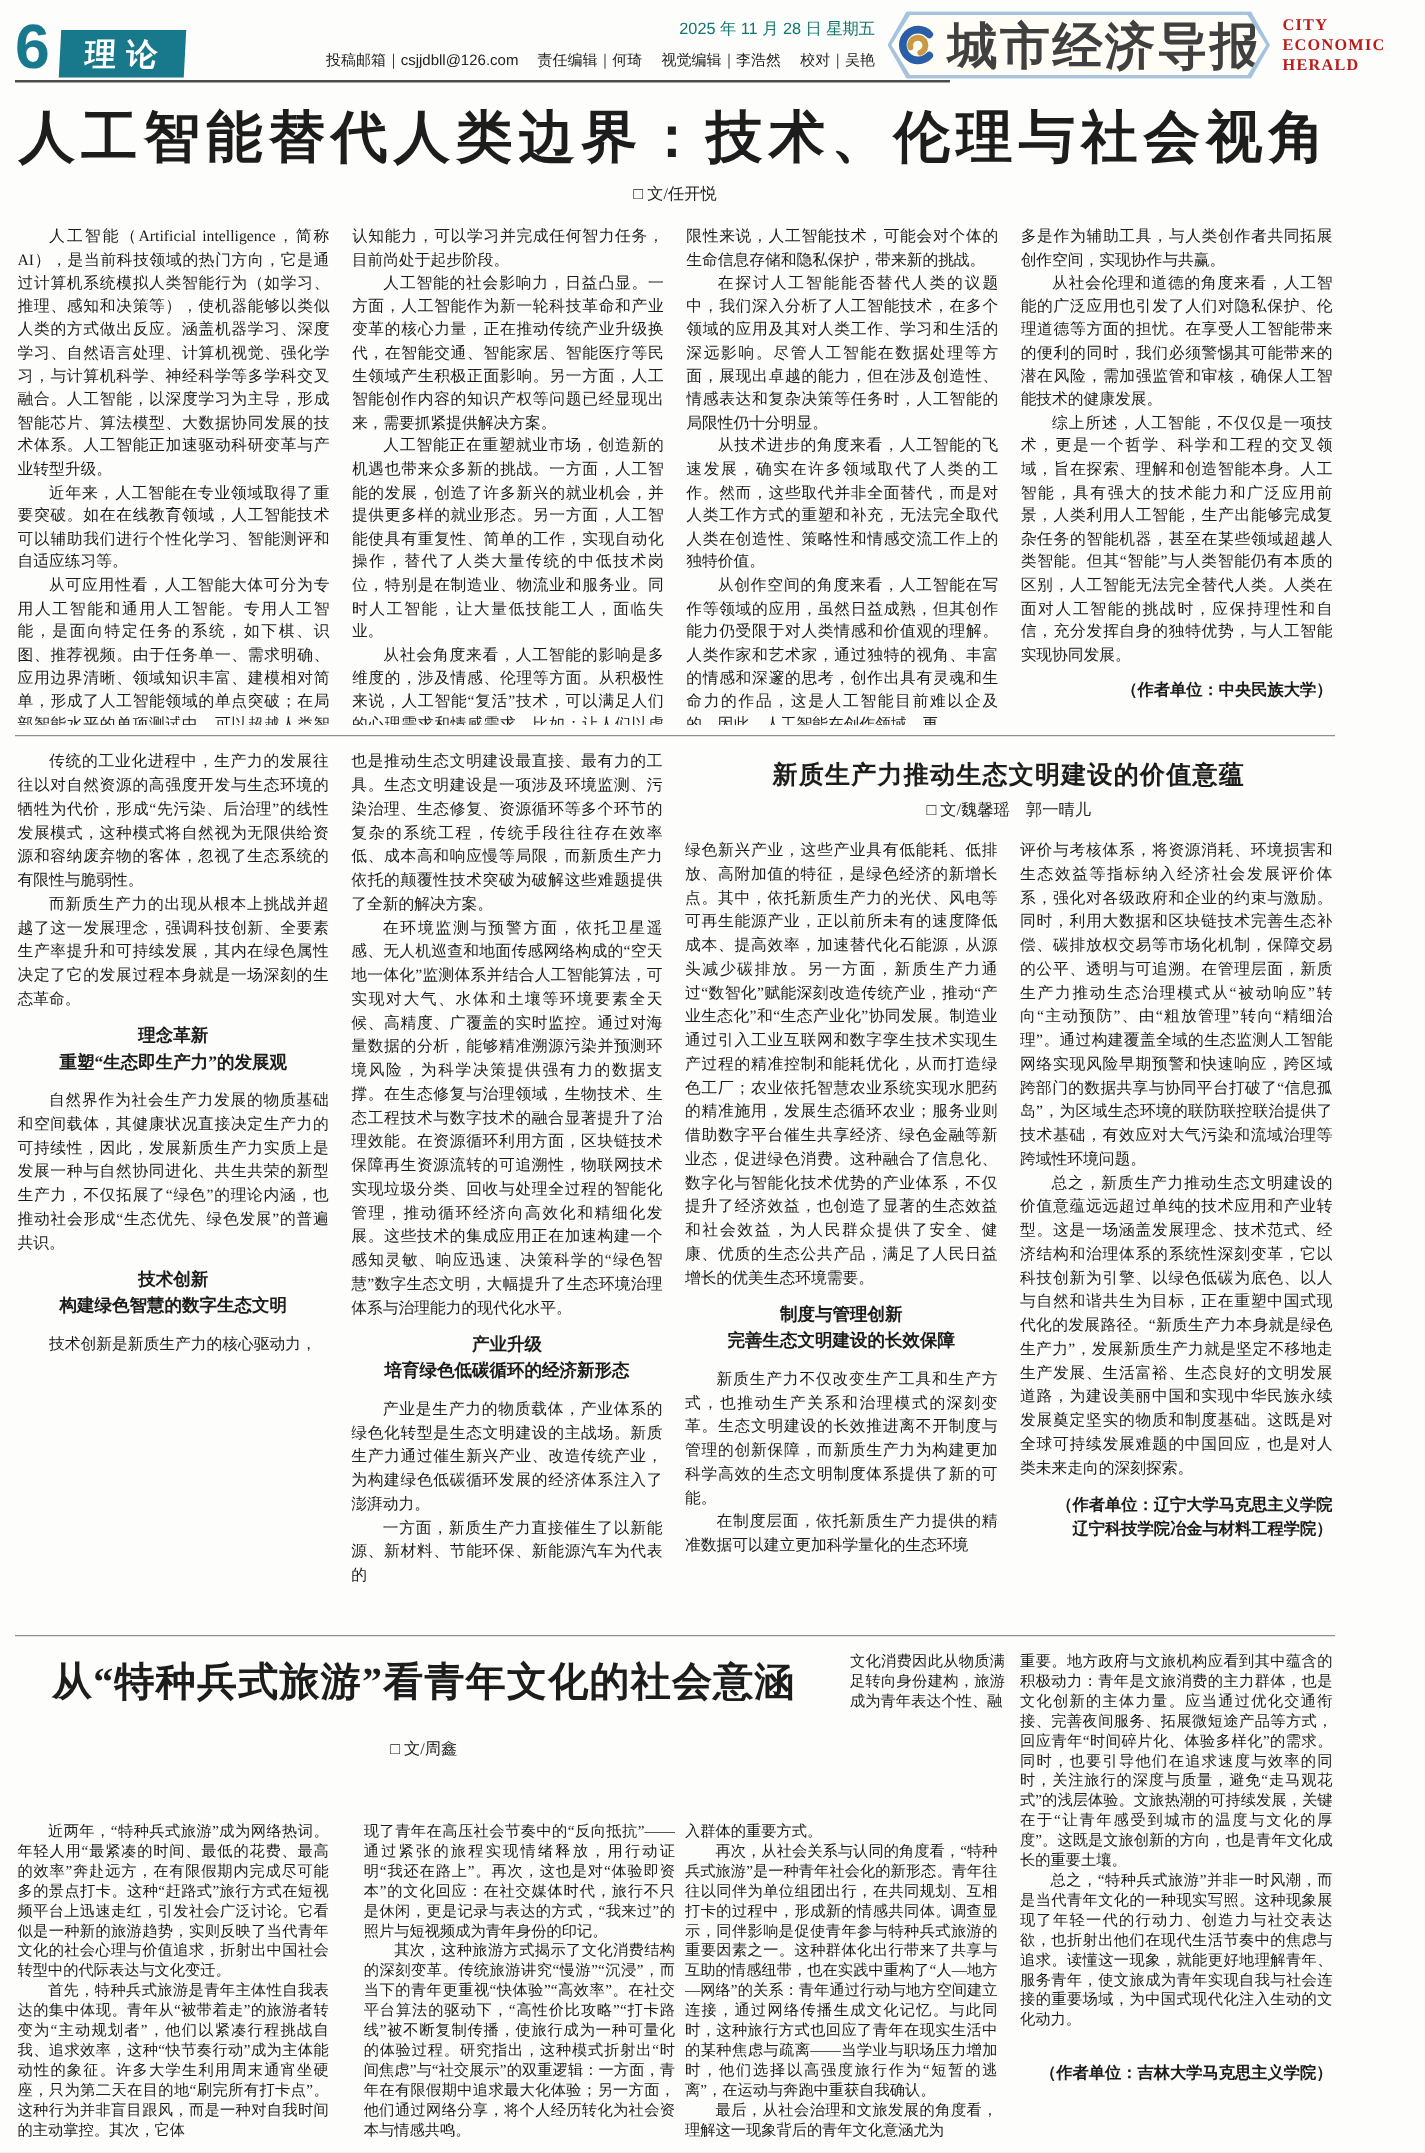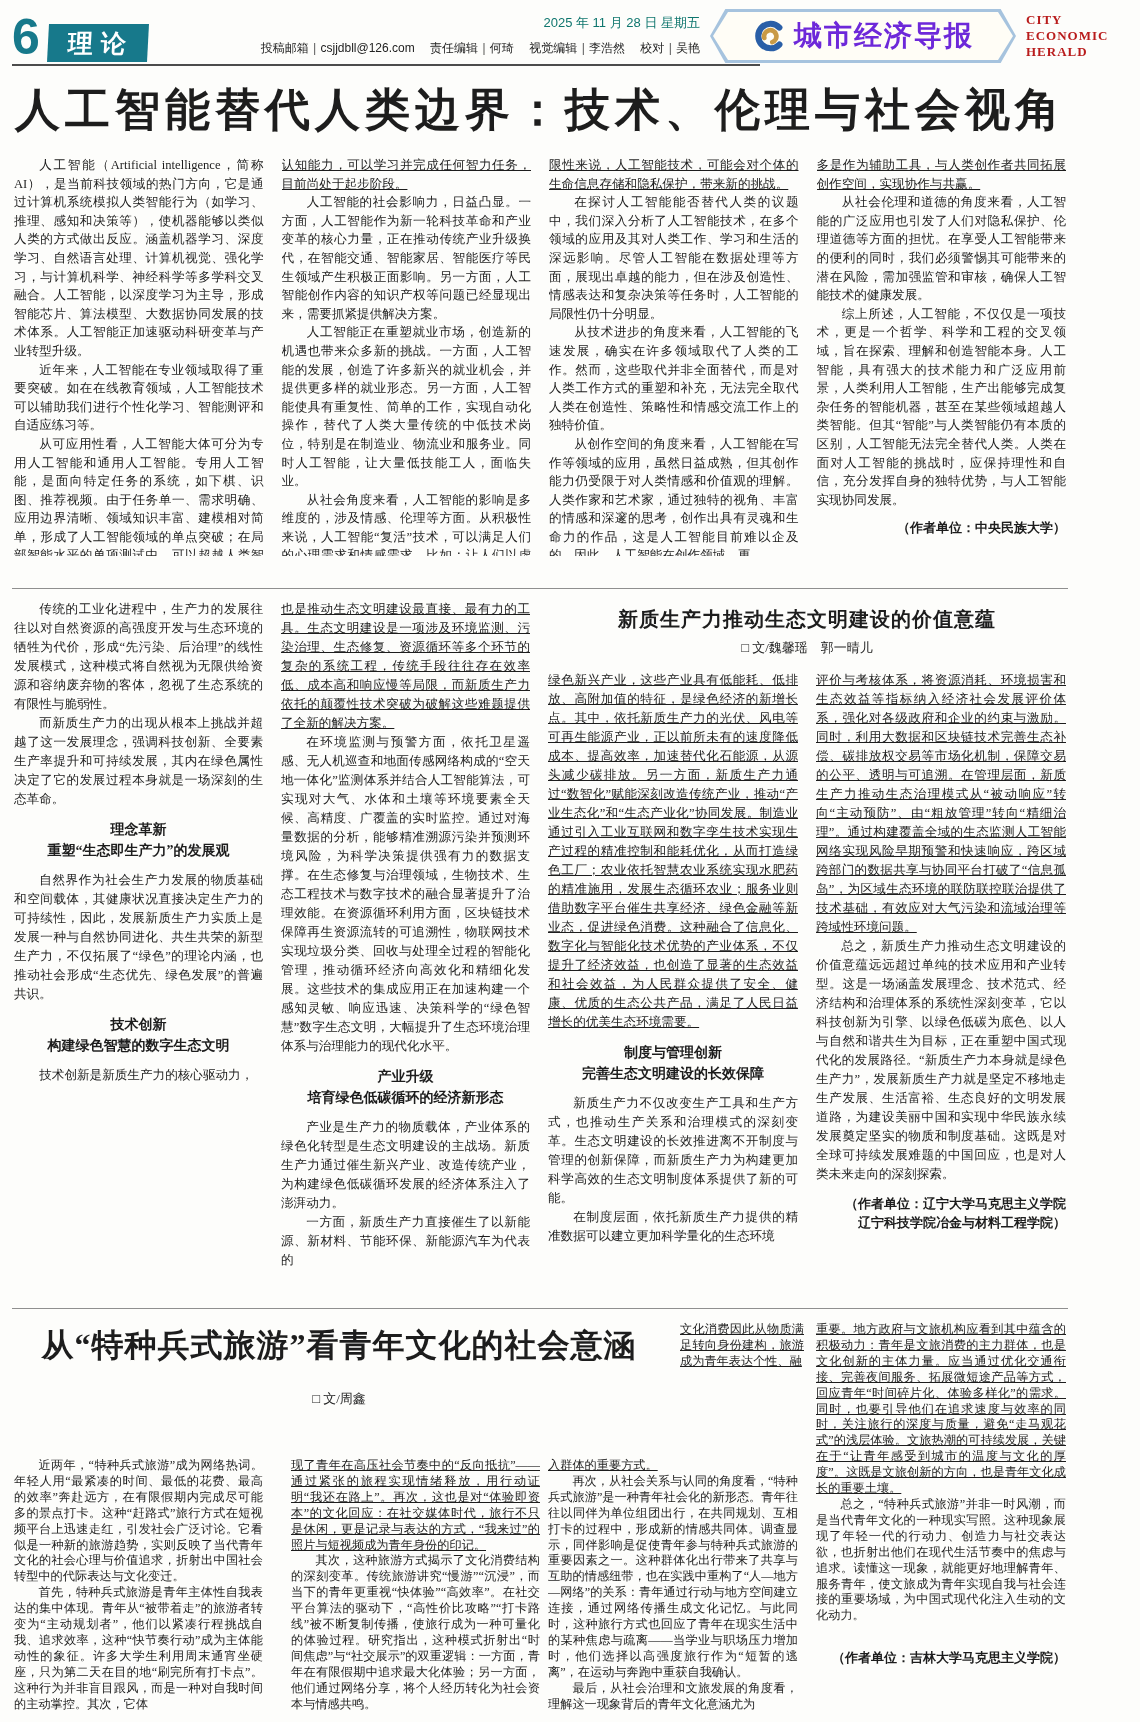--- a/index.html
+++ b/index.html
@@ -19,26 +19,26 @@
   .hdr-info{position:absolute;right:440px;top:40px;font-family:"Liberation Sans","DejaVu Sans",sans-serif;
             font-size:12px;color:#222;white-space:nowrap;}
   .masthead{position:absolute;right:6px;top:8px;width:424px;height:56px;display:flex;align-items:center;}
   .badge{width:306px;height:54px;background:#a6c3de;
          clip-path:polygon(5% 0,95% 0,100% 50%,95% 100%,5% 100%,0 50%);
          display:flex;align-items:center;justify-content:center;padding:3px;box-sizing:border-box;}
   .badge-in{width:100%;height:100%;background:#fffdf6;
             clip-path:polygon(5% 0,95% 0,100% 50%,95% 100%,5% 100%,0 50%);
             display:flex;align-items:center;justify-content:center;gap:8px;}
   .mast-title{font-family:"Liberation Sans","DejaVu Sans",sans-serif;font-weight:bold;
-              font-size:28px;color:#6d28d9;letter-spacing:2px;white-space:nowrap;}
+              font-size:40px;color:#404040;letter-spacing:2px;white-space:nowrap;}
   .mast-en{margin-left:10px;font-family:"Liberation Serif","DejaVu Serif",serif;
            font-size:13px;font-weight:bold;color:#b91c1c;line-height:1.25;letter-spacing:1px;}
   
   .col p{margin:0;text-indent:2em;text-align:justify;}
-  .col p.ni{text-indent:0;text-decoration:underline;}
+  .col p.ni{text-indent:0;}
   .divider{position:absolute;left:12px;width:1056px;height:1px;background:#8f8f8f;}
   .byline{text-align:center;font-size:13px;color:#222;margin:6px 0 0 0;}
   .author{text-align:right;font-family:"Liberation Sans","DejaVu Sans",sans-serif;
           font-weight:bold;font-size:13px;margin-top:10px;}
   .subhead{text-align:center;font-family:Liberation Serif, serif;
            font-weight:bold;font-size:14px;line-height:1.5;margin:10px 0;}
   
   .a1{position:absolute;left:14px;top:80px;width:1052px;}
   .a1 h1{margin:0;text-align:center;font-size:45px;font-weight:bold;letter-spacing:5px;white-space:nowrap;}
   .a1-cols{display:flex;gap:18px;margin-top:16px;height:400px;overflow:hidden;justify-content:space-between;}
@@ -87,20 +87,21 @@
       <div class="mast-en">
         <div>CITY</div>
         <div>ECONOMIC</div>
         <div>HERALD</div>
       </div>
     </div>
   </div>
 
   <div class="a1">
     <h1>人工智能替代人类边界：技术、伦理与社会视角</h1>
+    <div class="byline">□ 文/任开悦</div>
     <div class="a1-cols">
       <div class="col">
         <p>人工智能（Artificial intelligence，简称AI），是当前科技领域的热门方向，它是通过计算机系统模拟人类智能行为（如学习、推理、感知和决策等），使机器能够以类似人类的方式做出反应。涵盖机器学习、深度学习、自然语言处理、计算机视觉、强化学习，与计算机科学、神经科学等多学科交叉融合。人工智能，以深度学习为主导，形成智能芯片、算法模型、大数据协同发展的技术体系。人工智能正加速驱动科研变革与产业转型升级。</p>
         <p>近年来，人工智能在专业领域取得了重要突破。如在在线教育领域，人工智能技术可以辅助我们进行个性化学习、智能测评和自适应练习等。</p>
         <p>从可应用性看，人工智能大体可分为专用人工智能和通用人工智能。专用人工智能，是面向特定任务的系统，如下棋、识图、推荐视频。由于任务单一、需求明确、应用边界清晰、领域知识丰富、建模相对简单，形成了人工智能领域的单点突破；在局部智能水平的单项测试中，可以超越人类智能。通用人工智能，是指具备人类所有</p>
       </div>
       <div class="col">
         <p class="ni">认知能力，可以学习并完成任何智力任务，目前尚处于起步阶段。</p>
         <p>人工智能的社会影响力，日益凸显。一方面，人工智能作为新一轮科技革命和产业变革的核心力量，正在推动传统产业升级换代，在智能交通、智能家居、智能医疗等民生领域产生积极正面影响。另一方面，人工智能创作内容的知识产权等问题已经显现出来，需要抓紧提供解决方案。</p>
         <p>人工智能正在重塑就业市场，创造新的机遇也带来众多新的挑战。一方面，人工智能的发展，创造了许多新兴的就业机会，并提供更多样的就业形态。另一方面，人工智能使具有重复性、简单的工作，实现自动化操作，替代了人类大量传统的中低技术岗位，特别是在制造业、物流业和服务业。同时人工智能，让大量低技能工人，面临失业。</p>

